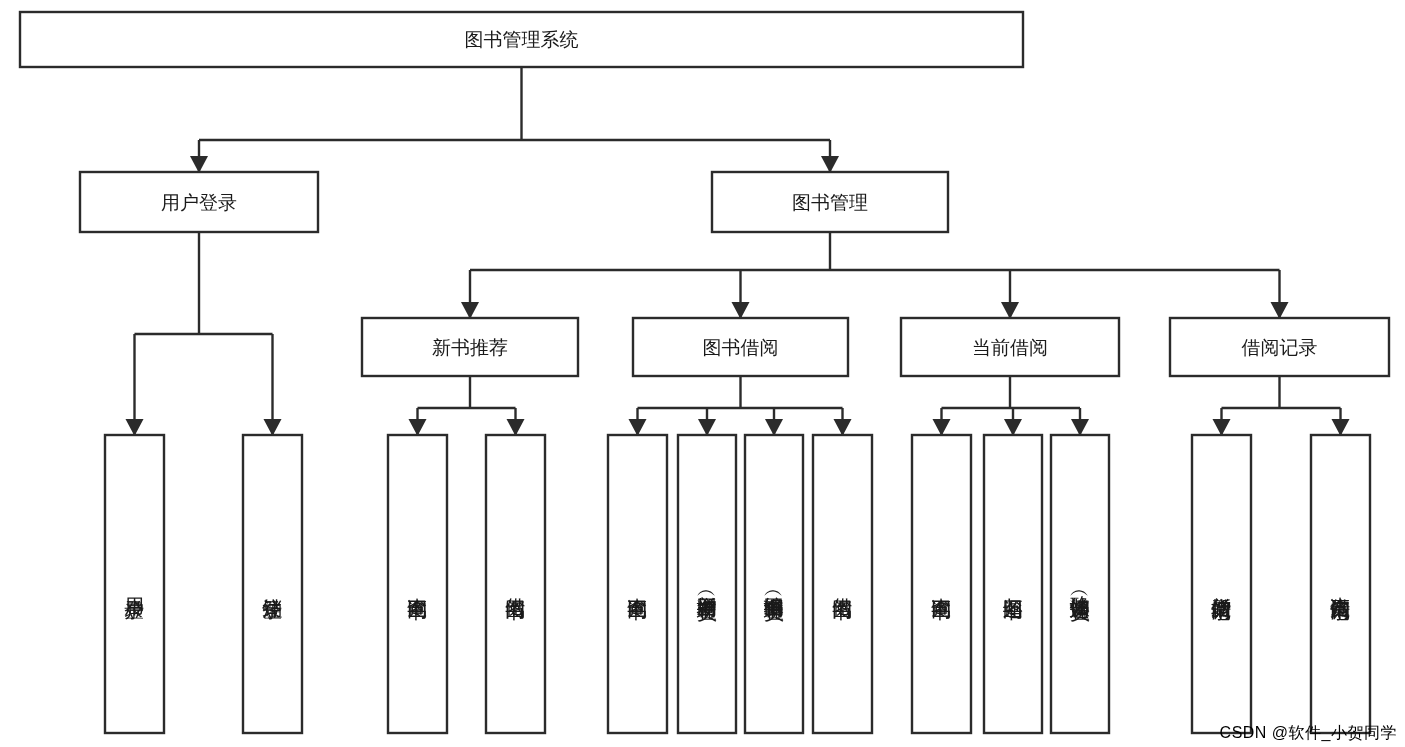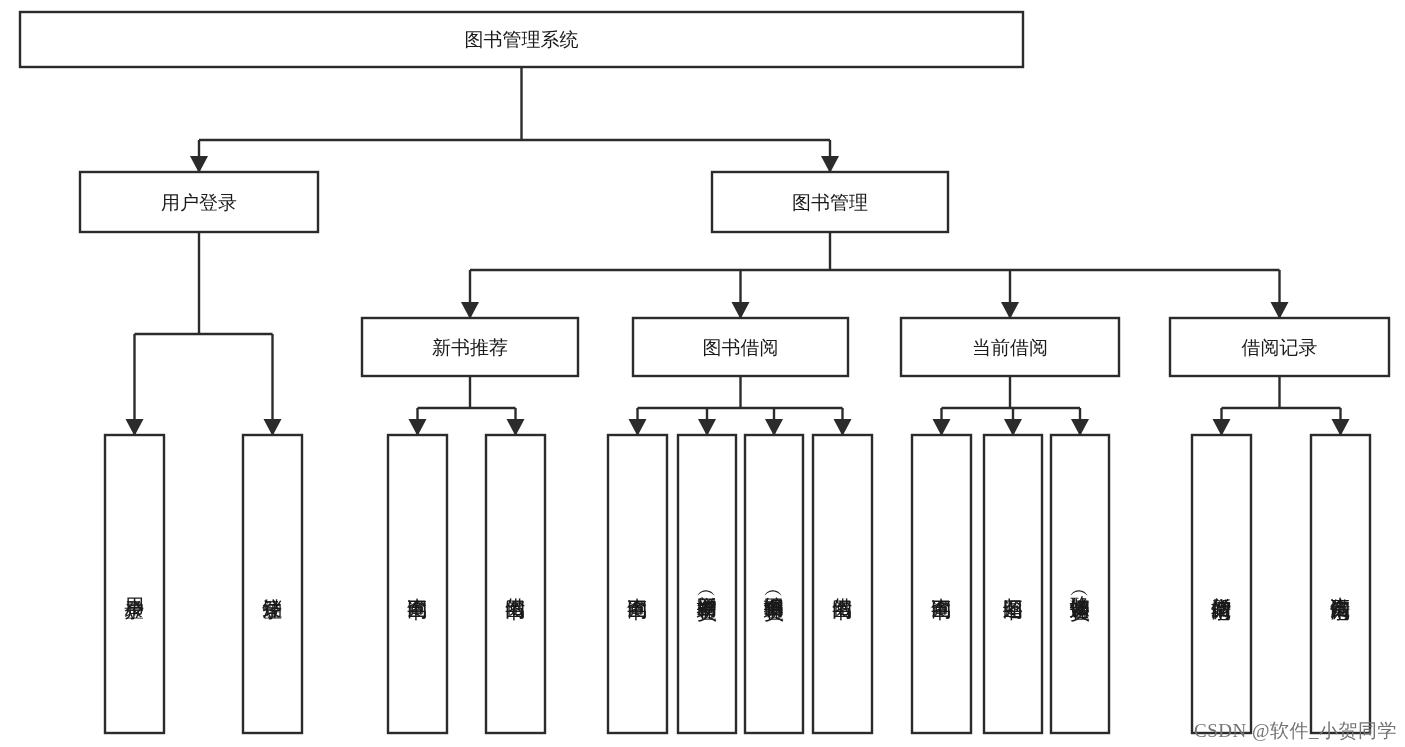--- a/index.html
+++ b/index.html
@@ -62,23 +62,23 @@
     text-align: center;
     display: flex;
     align-items: center;
     justify-content: center;
     pointer-events: none;
   }
   .watermark {
     position: absolute;
     right: 8px;
     bottom: 3px;
-    font-family: Liberation Serif, serif;
-    font-size: 19px;
-    color: #737373;
+    font-family: Liberation Sans, sans-serif;
+    font-size: 16px;
+    color: #000000;
     white-space: nowrap;
     letter-spacing: 0.5px;
   }
 </style>
 </head>
 <body>
 
 <div id="diagram-root">
 
   <svg id="tree-svg" viewBox="0 0 1405 747" xmlns="http://www.w3.org/2000/svg">

